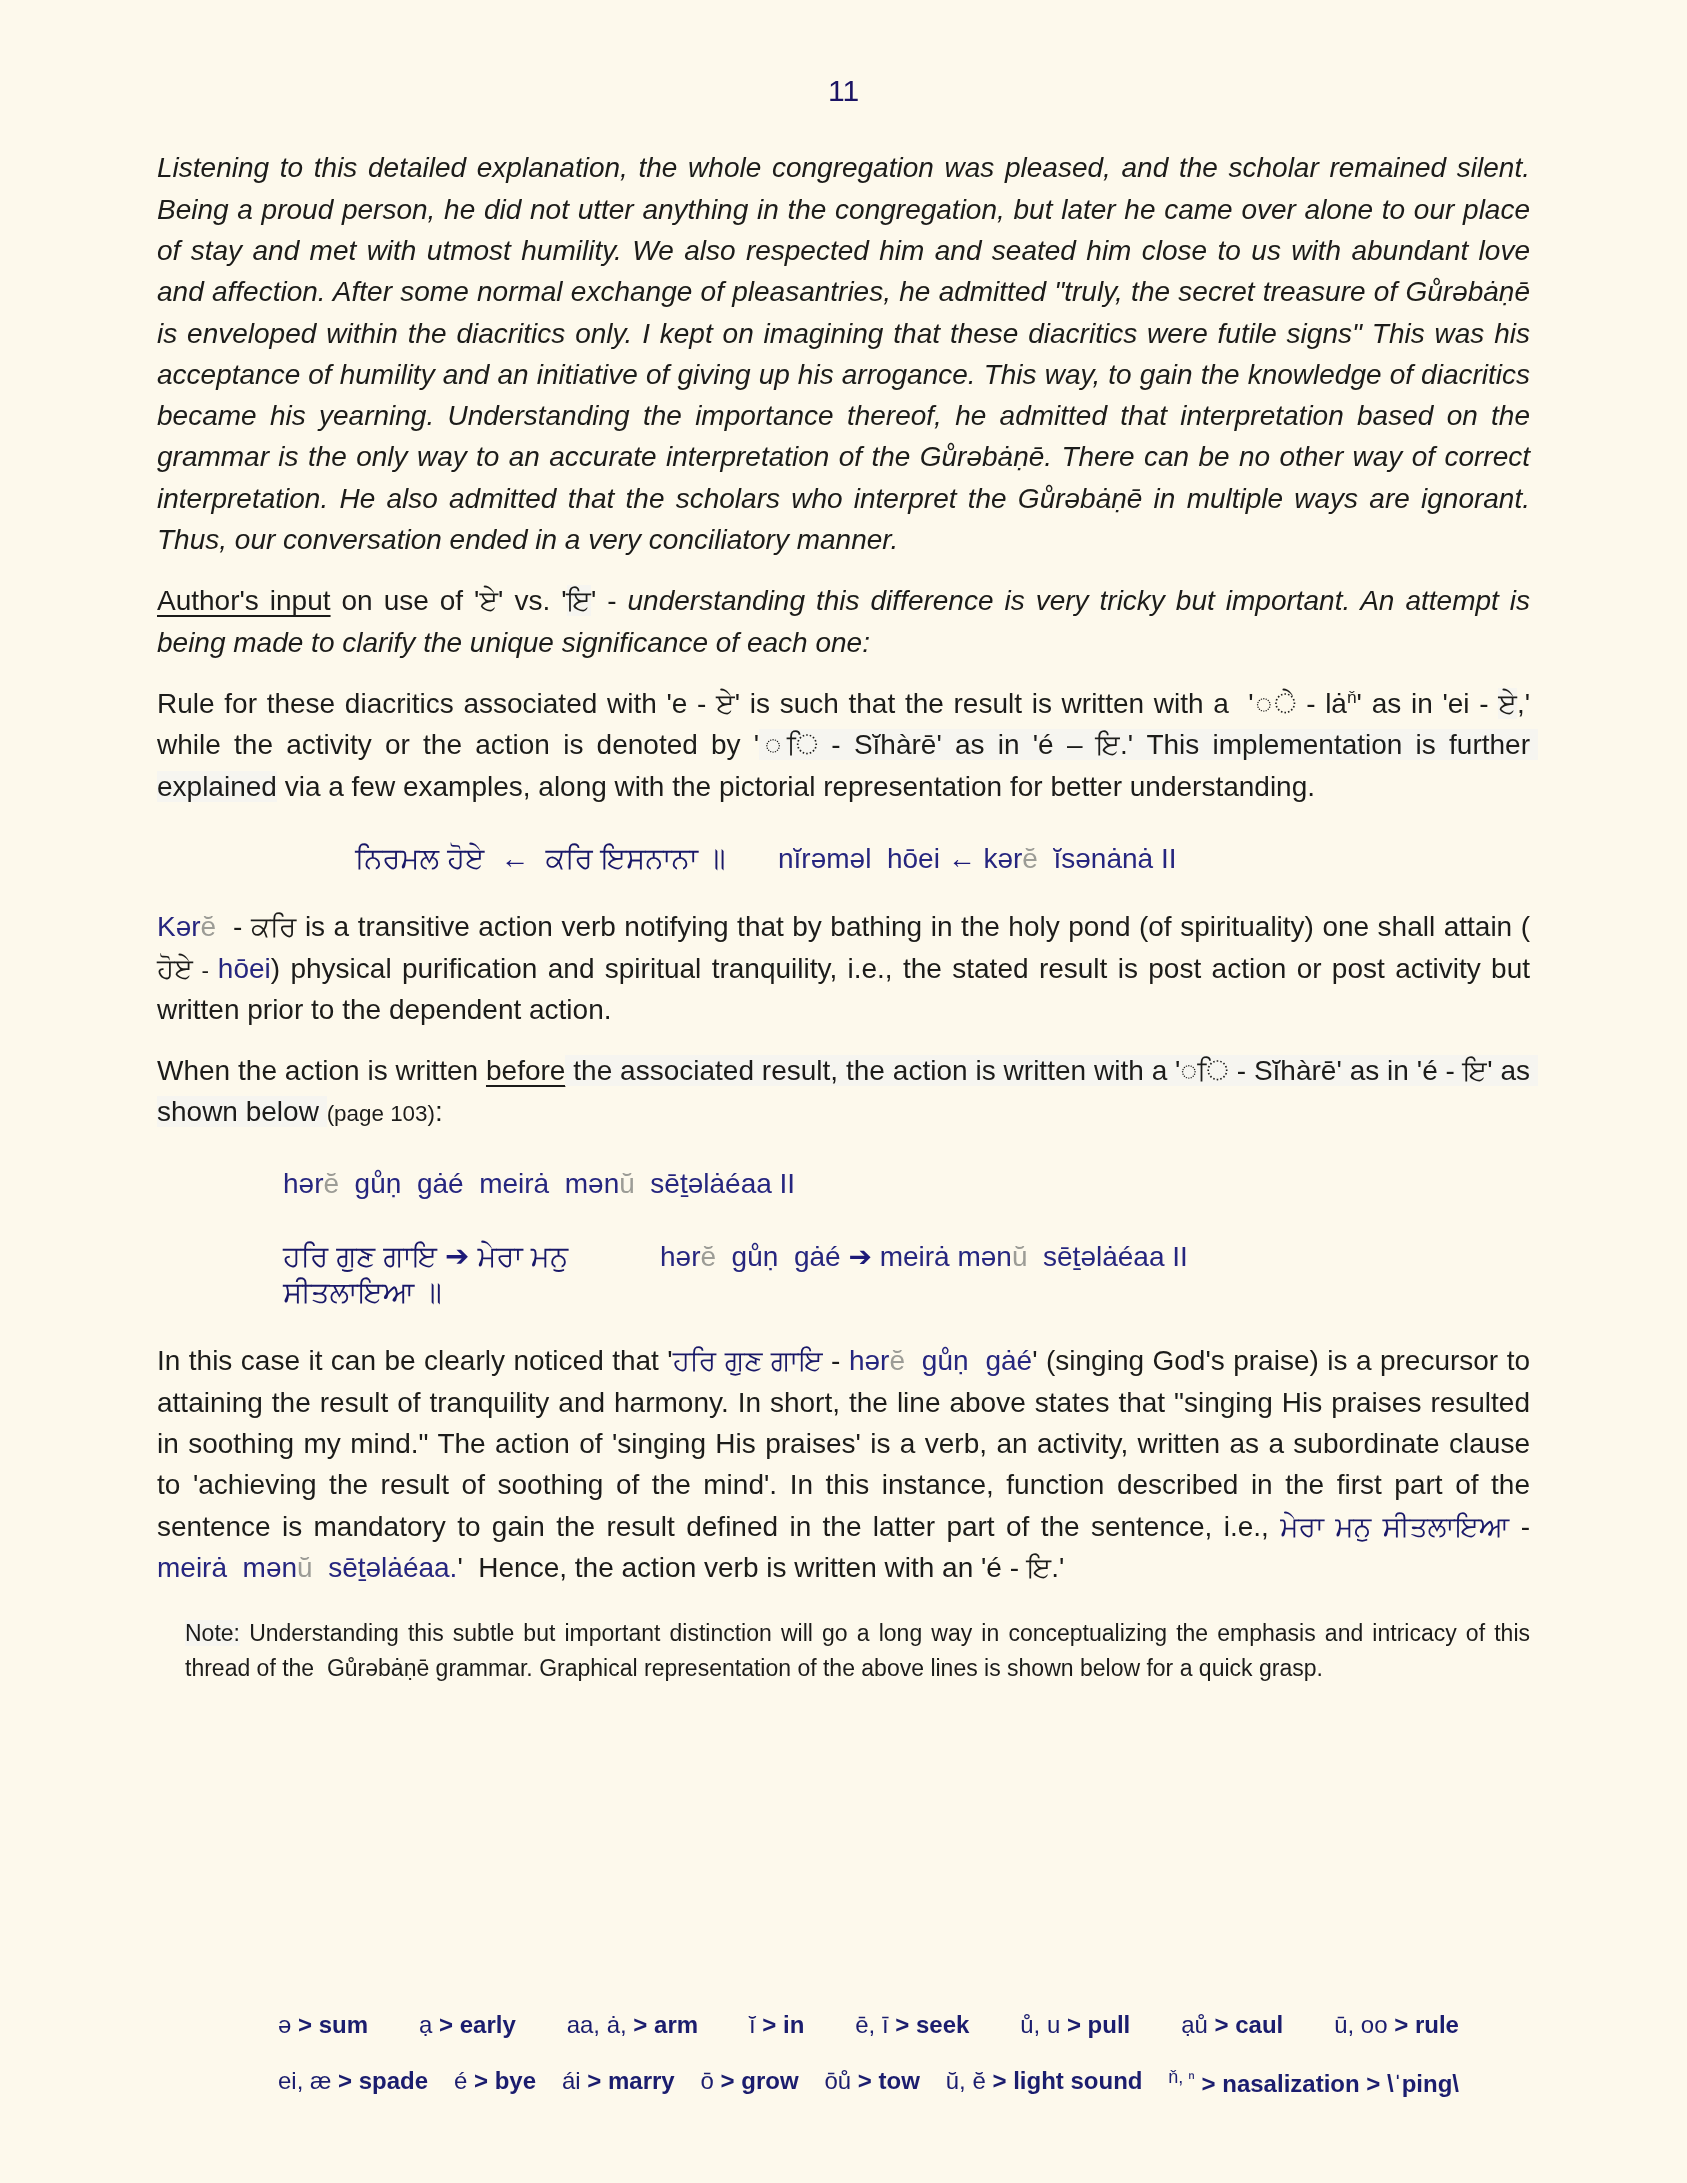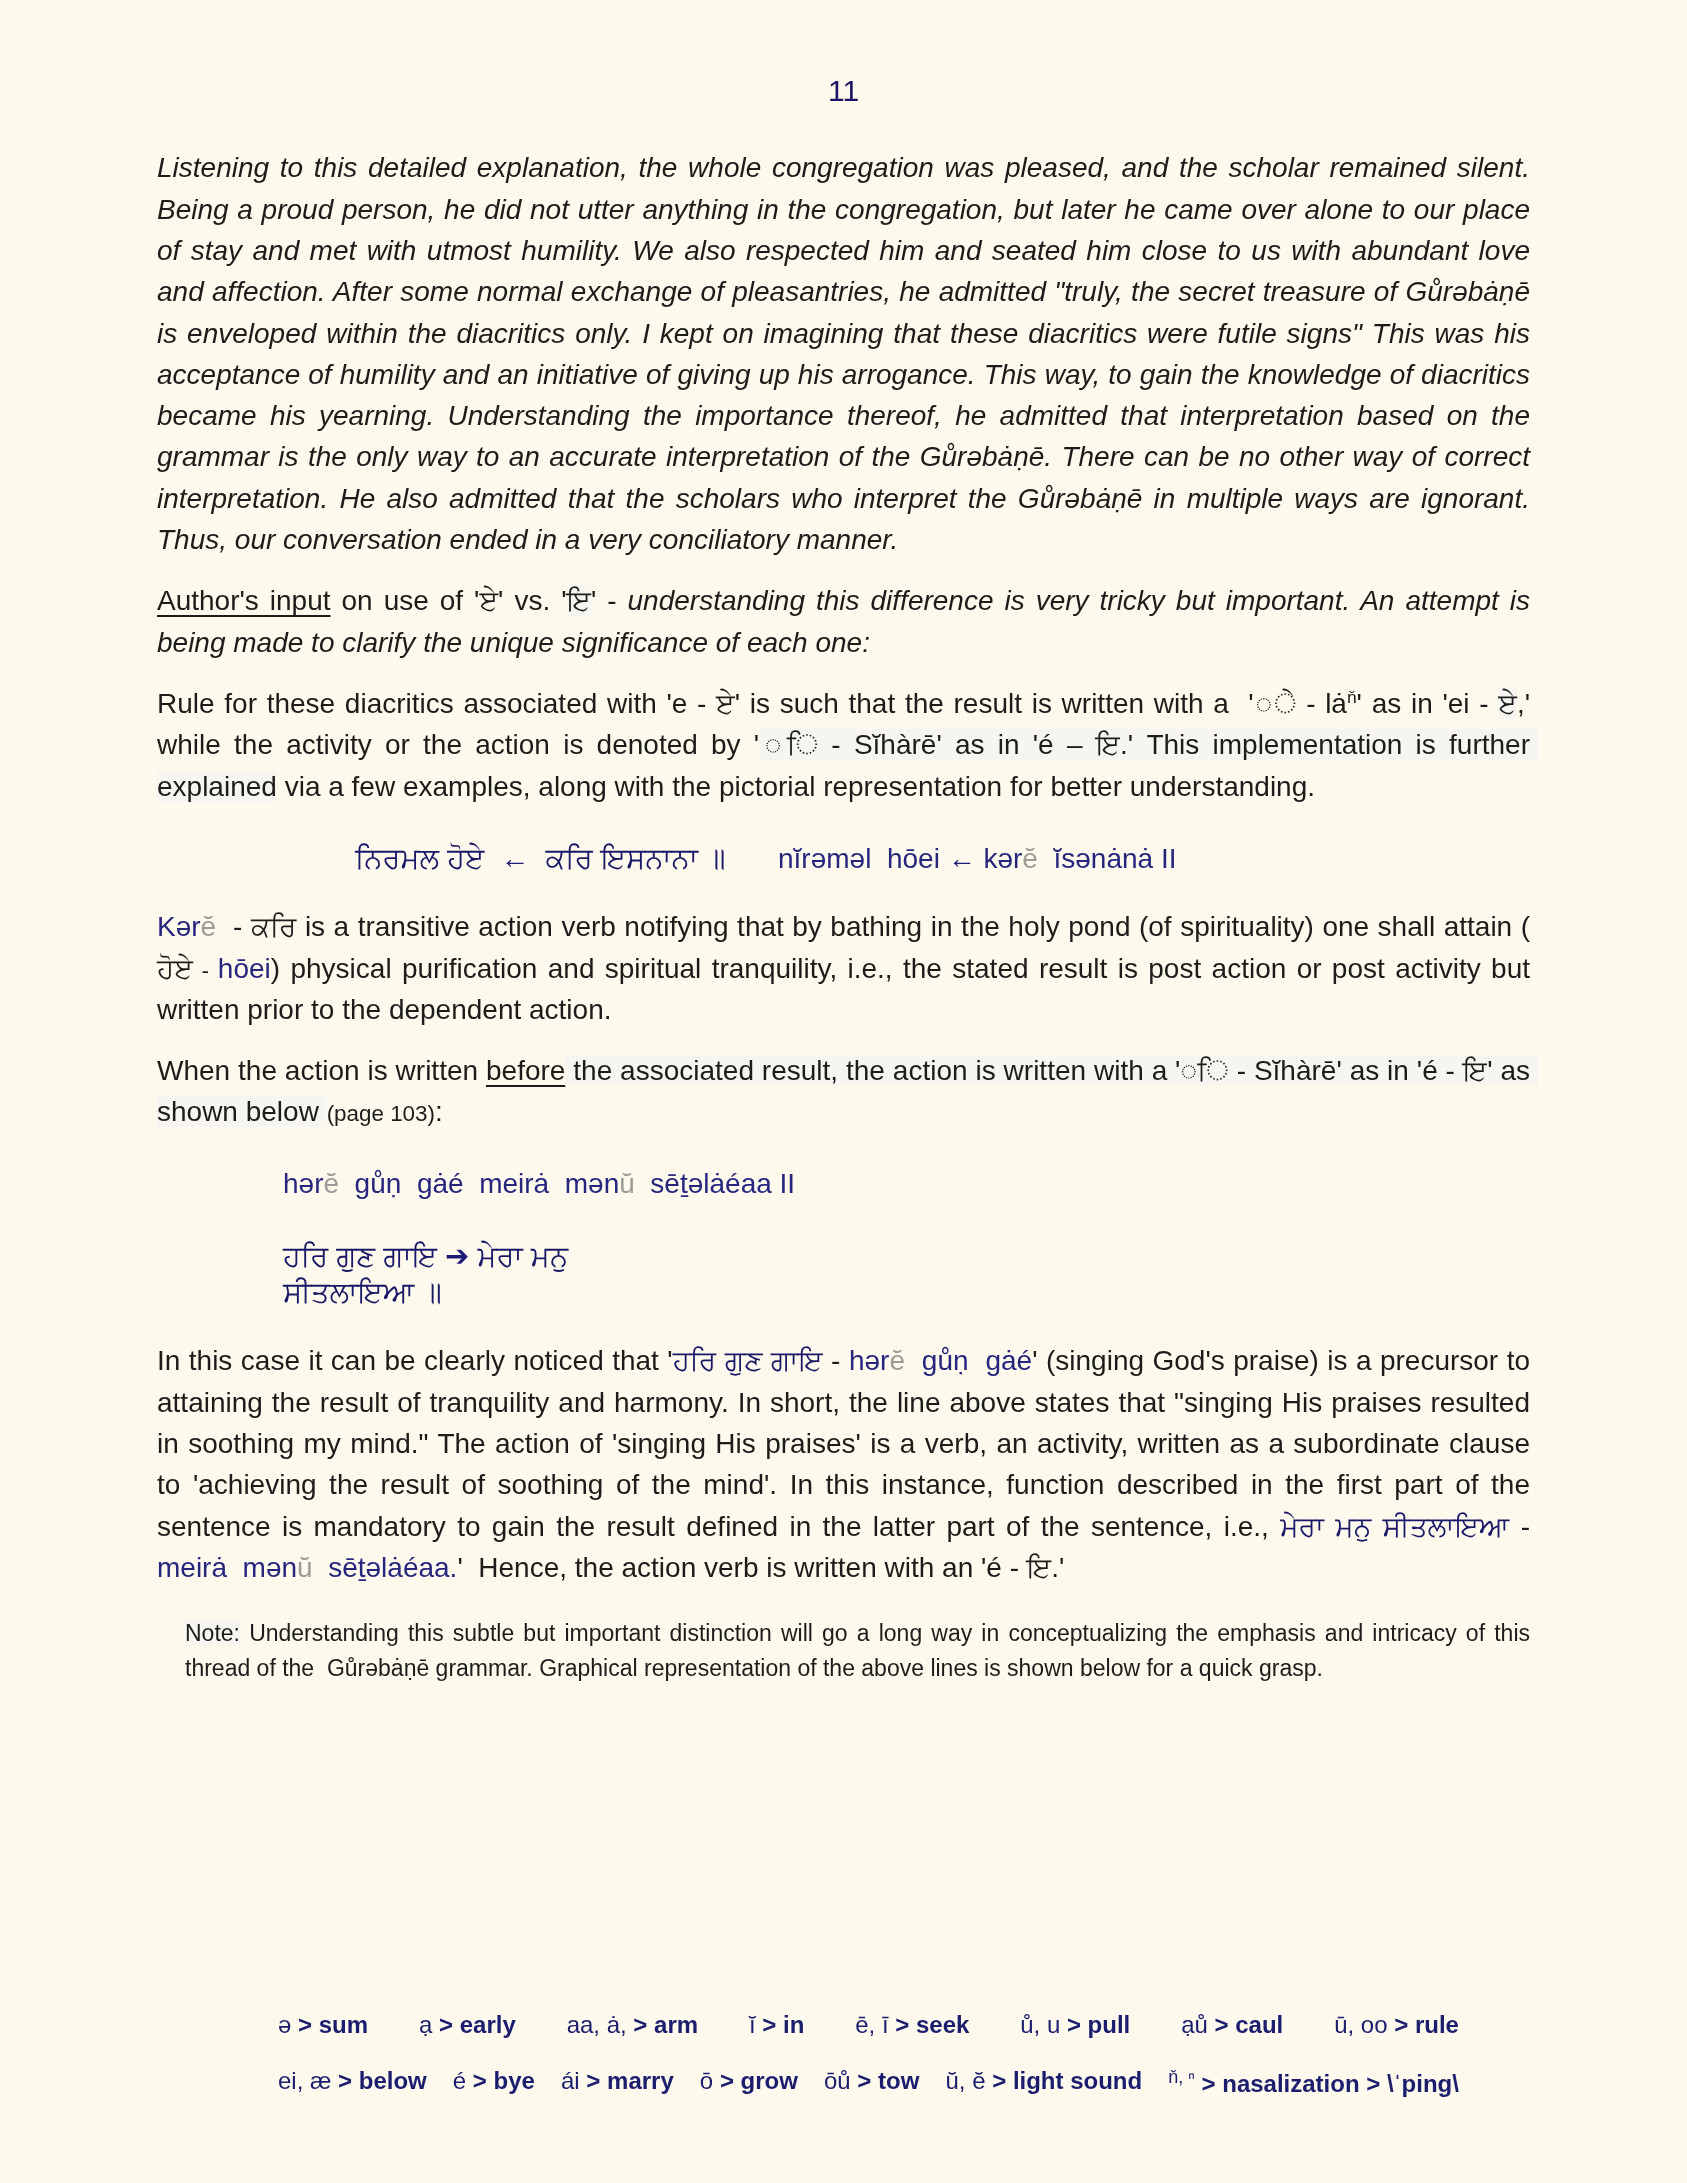--- a/index.html
+++ b/index.html
@@ -70,20 +70,21 @@
     <p class="para" style="margin-top:9.3px;"><span class="tr">Kər</span><span class="gy">ĕ</span><span>  - </span><span class="gmb">ਕਰਿ</span><span> is a transitive action verb notifying that by bathing in the holy pond (of spirituality) one shall attain ( </span><span class="gmb">ਹੋਏ</span><span class="sm"> - </span><span class="tr">hōei</span><span>) physical purification and spiritual tranquility, i.e., the stated result is post action or post activity but written prior to the dependent action.</span></p>
 
     <p class="para"><span>When the action is written </span><span class="u">before</span><span class="hl"> the associated result, the action is written with a '</span><span class="hl">◌ਿ</span><span class="hl"> - Sĭhàrē' as in 'é - </span><span class="gmb hl">ਇ</span><span class="hl">' as shown below </span><span class="sm">(page 103)</span><span>:</span></p>
 
     <div class="example ex2">
       <div class="ex-row">
         <span class="ex-tr"><span class="tr">hər</span><span class="gy">ĕ</span><span class="tr">  gůṇ  gȧé  meirȧ  mən</span><span class="gy">ŭ</span><span class="tr">  sēṯəlȧéaa II</span></span>
       </div>
       <div class="ex-row">
         <span class="ex-gm"><span class="gm">ਹਰਿ ਗੁਣ ਗਾਇ </span><span class="arr">➔</span><span class="gm"> ਮੇਰਾ ਮਨੁ ਸੀਤਲਾਇਆ ॥</span></span>
+        <span class="ex-tr"><span class="tr">hər</span><span class="gy">ĕ</span><span class="tr">  gůṇ  gȧé </span><span class="arr">➔</span><span class="tr"> meirȧ mən</span><span class="gy">ŭ</span><span class="tr">  sēṯəlȧéaa II</span></span>
       </div>
     </div>
 
     <p class="para" style="margin-top:12px;"><span>In this case it can be clearly noticed that '</span><span class="gm">ਹਰਿ ਗੁਣ ਗਾਇ</span><span> - </span><span class="tr">hər</span><span class="gy">ĕ</span><span class="tr">  gůṇ  gȧé</span><span>' (singing God's praise) is a precursor to attaining the result of tranquility and harmony. In short, the line above states that "singing His praises resulted in soothing my mind." The action of 'singing His praises' is a verb, an activity, written as a subordinate clause to 'achieving the result of soothing of the mind'. In this instance, function described in the first part of the sentence is mandatory to gain the result defined in the latter part of the sentence, i.e., </span><span class="gm">ਮੇਰਾ ਮਨੁ ਸੀਤਲਾਇਆ</span><span> - </span><span class="tr">meirȧ  mən</span><span class="gy">ŭ</span><span class="tr">  sēṯəlȧéaa.</span><span>'  Hence, the action verb is written with an 'é - </span><span class="gmb">ਇ</span><span>.'</span></p>
 
     <p class="para note"><span class="hl">Note:</span><span> Understanding this subtle but important distinction will go a long way in conceptualizing the emphasis and intricacy of this thread of the  Gůrəbȧṇē grammar. Graphical representation of the above lines is shown below for a quick grasp.</span></p>
 
   </div>
 
   <div class="legend">
@@ -91,21 +92,21 @@
         <span class="lg-item"><span class="lg-sym">ə</span><span class="lg-gt"> &gt; </span><span class="lg-word lg-gt">sum</span></span>
         <span class="lg-item"><span class="lg-sym">ạ</span><span class="lg-gt"> &gt; </span><span class="lg-word lg-gt">early</span></span>
         <span class="lg-item"><span class="lg-sym">aa, ȧ,</span><span class="lg-gt"> &gt; </span><span class="lg-word lg-gt">arm</span></span>
         <span class="lg-item"><span class="lg-sym">ĭ</span><span class="lg-gt"> &gt; </span><span class="lg-word lg-gt">in</span></span>
         <span class="lg-item"><span class="lg-sym">ē, ī</span><span class="lg-gt"> &gt; </span><span class="lg-word lg-gt">seek</span></span>
         <span class="lg-item"><span class="lg-sym">ů, u</span><span class="lg-gt"> &gt; </span><span class="lg-word lg-gt">pull</span></span>
         <span class="lg-item"><span class="lg-sym">ạů</span><span class="lg-gt"> &gt; </span><span class="lg-word lg-gt">caul</span></span>
         <span class="lg-item"><span class="lg-sym">ū, oo</span><span class="lg-gt"> &gt; </span><span class="lg-word lg-gt">rule</span></span>
       </div>
     <div class="lg-row">
-        <span class="lg-item"><span class="lg-sym">ei, æ</span><span class="lg-gt"> &gt; </span><span class="lg-word lg-gt">below</span></span>
+        <span class="lg-item"><span class="lg-sym">ei, æ</span><span class="lg-gt"> &gt; </span><span class="lg-word lg-gt">spade</span></span>
         <span class="lg-item"><span class="lg-sym">é</span><span class="lg-gt"> &gt; </span><span class="lg-word lg-gt">bye</span></span>
         <span class="lg-item"><span class="lg-sym">ái</span><span class="lg-gt"> &gt; </span><span class="lg-word lg-gt">marry</span></span>
         <span class="lg-item"><span class="lg-sym">ō</span><span class="lg-gt"> &gt; </span><span class="lg-word lg-gt">grow</span></span>
         <span class="lg-item"><span class="lg-sym">ōů</span><span class="lg-gt"> &gt; </span><span class="lg-word lg-gt">tow</span></span>
         <span class="lg-item"><span class="lg-sym">ŭ, ĕ</span><span class="lg-gt"> &gt; </span><span class="lg-word lg-gt">light sound</span></span>
         <span class="lg-item"><span class="lg-sym lg-sup">ň, ⁿ</span><span class="lg-gt"> &gt; </span><span class="lg-word lg-gt">nasalization &gt; \ˈping\</span></span>
       </div>
   </div>
 </div>
 

